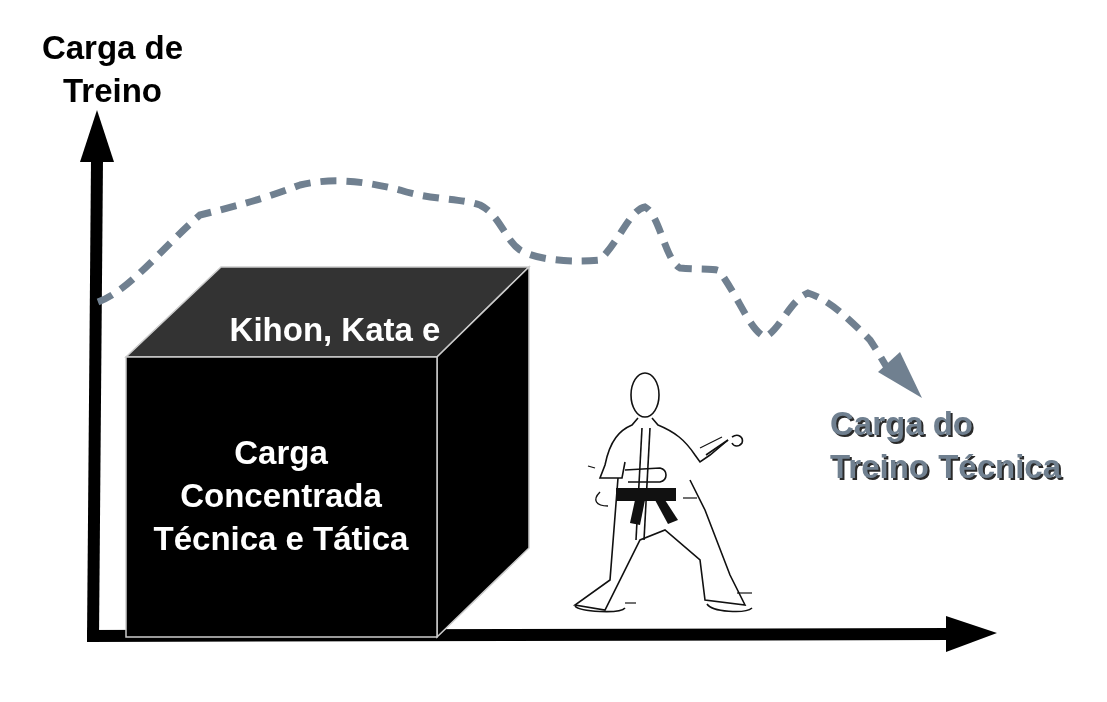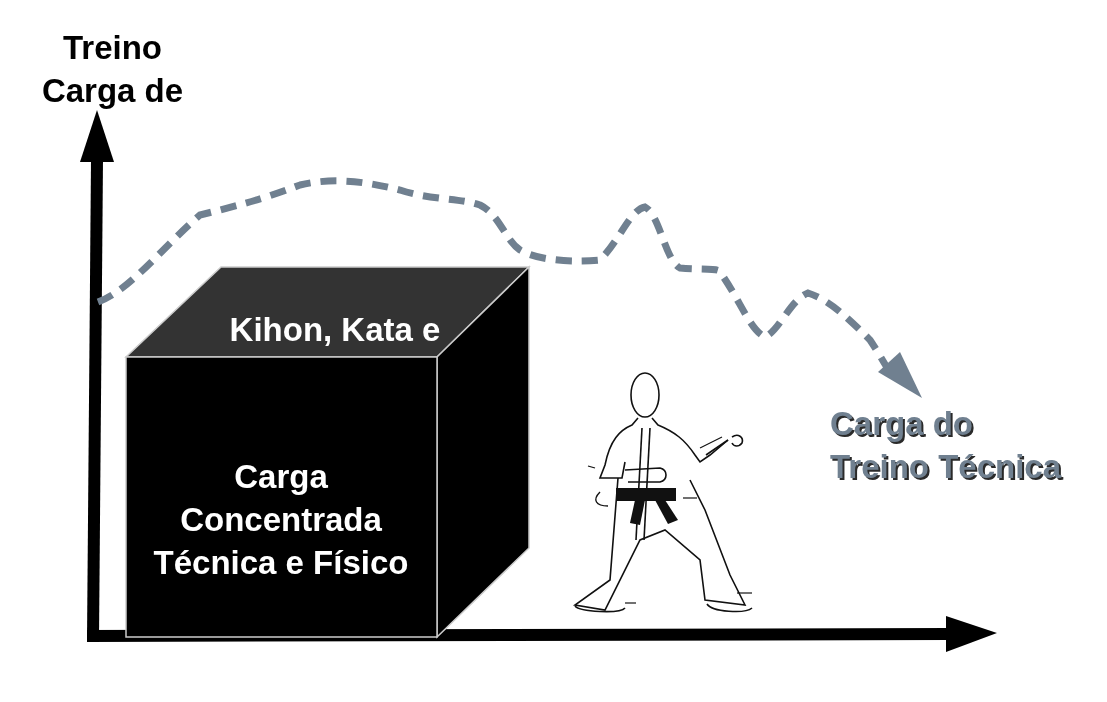--- a/index.html
+++ b/index.html
@@ -5,21 +5,21 @@
   html, body { margin: 0; padding: 0; background: #ffffff; }
   body { width: 1107px; height: 702px; position: relative; overflow: hidden;
          font-family: "Liberation Sans", sans-serif; }
   .abs { position: absolute; }
   svg.stage { position: absolute; left: 0; top: 0; }
   .ylabel { left: 20px; top: 26px; width: 185px; text-align: center;
             font-size: 33px; font-weight: bold; color: #000; line-height: 43px; }
   .top-text { left: 190px; top: 276px; width: 290px; text-align: center;
               font-size: 33px; font-weight: bold; color: #fff; line-height: 43px; margin-top: 32px; }
   .front-text { left: 126px; top: 431px; width: 310px; text-align: center;
-                font-size: 33px; font-weight: bold; color: #fff; line-height: 43px; margin-top: 24px; }
+                font-size: 33px; font-weight: bold; color: #fff; line-height: 43px; }
   .curve-label { left: 830px; top: 402px; width: 260px; 
                  font-size: 33px; font-weight: bold; color: #708090; line-height: 43px;
                  text-shadow: 2px 2px 0 #2a2a2a; }
 </style>
 </head>
 <body>
 
 <svg class="stage" width="1107" height="702" viewBox="0 0 1107 702">
 
   <g>
@@ -65,30 +65,30 @@
   <g stroke="#111" stroke-width="1.2" fill="#111">
     <line x1="700" y1="448" x2="722" y2="437"></line>
     <line x1="595" y1="468" x2="588" y2="466"></line>
     <line x1="683" y1="498" x2="697" y2="498"></line>
     <line x1="625" y1="603" x2="636" y2="603"></line>
     <line x1="737" y1="593" x2="752" y2="593"></line>
   </g>
 </svg>
 
 <div class="abs ylabel">
+  <div>Carga de</div>
   <div>Treino</div>
-  <div>Carga de</div>
 </div>
 
 <div class="abs top-text">
   <div>Kihon, Kata e</div>
 </div>
 
 <div class="abs front-text">
   <div>Carga</div>
   <div>Concentrada</div>
-  <div>Técnica e Físico</div>
+  <div>Técnica e Tática</div>
 </div>
 
 <div class="abs curve-label">
   <div>Carga do</div>
   <div>Treino Técnica</div>
 </div>
 
 </body></html>

